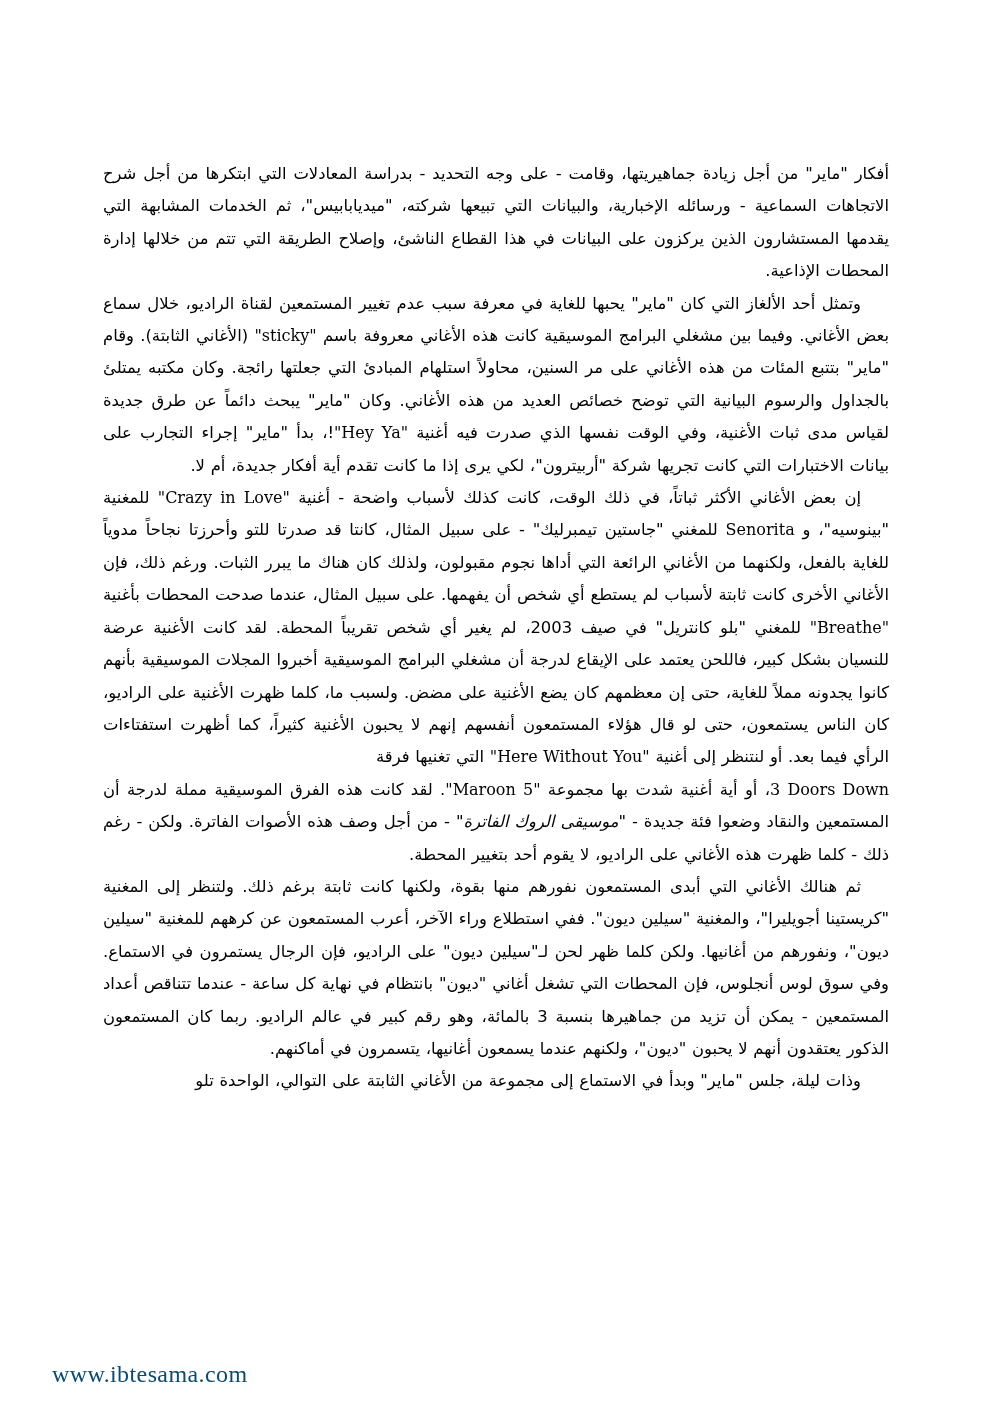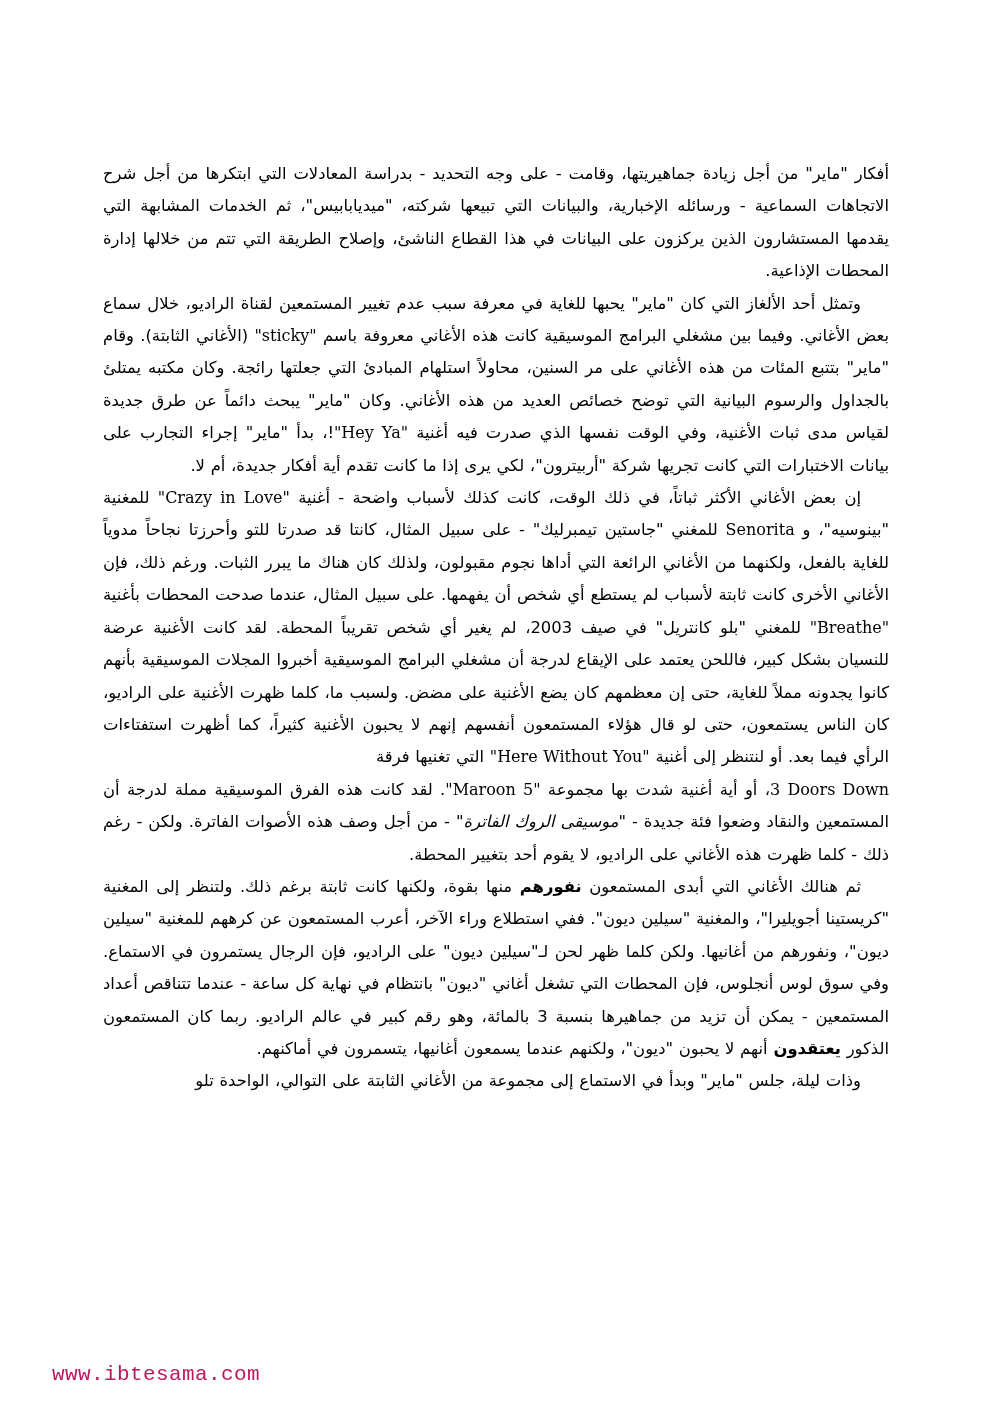--- a/index.html
+++ b/index.html
@@ -49,35 +49,35 @@
 
   
   .latin {
     font-family: "DejaVu Serif", "Liberation Serif", serif;
     font-size: 16px;
     direction: ltr;
     unicode-bidi: isolate;
   }
 
   .bold {
-    font-weight: bold;
+    font-weight: normal;
   }
 
   .italic {
     font-style: italic;
   }
 
   .watermark {
     position: absolute;
     left: 52px;
     top: 1364px;
-    font-family: Liberation Mono, monospace;
-    font-size: 21px;
+    font-family: Liberation Serif, serif;
+    font-size: 24px;
     line-height: 21px;
-    color: #be185d;
+    color: #0c4a6e;
     letter-spacing: 0.4px;
     direction: ltr;
     white-space: nowrap;
     user-select: none;
   }
 </style>
 </head>
 <body>
 
 <div class="page">

